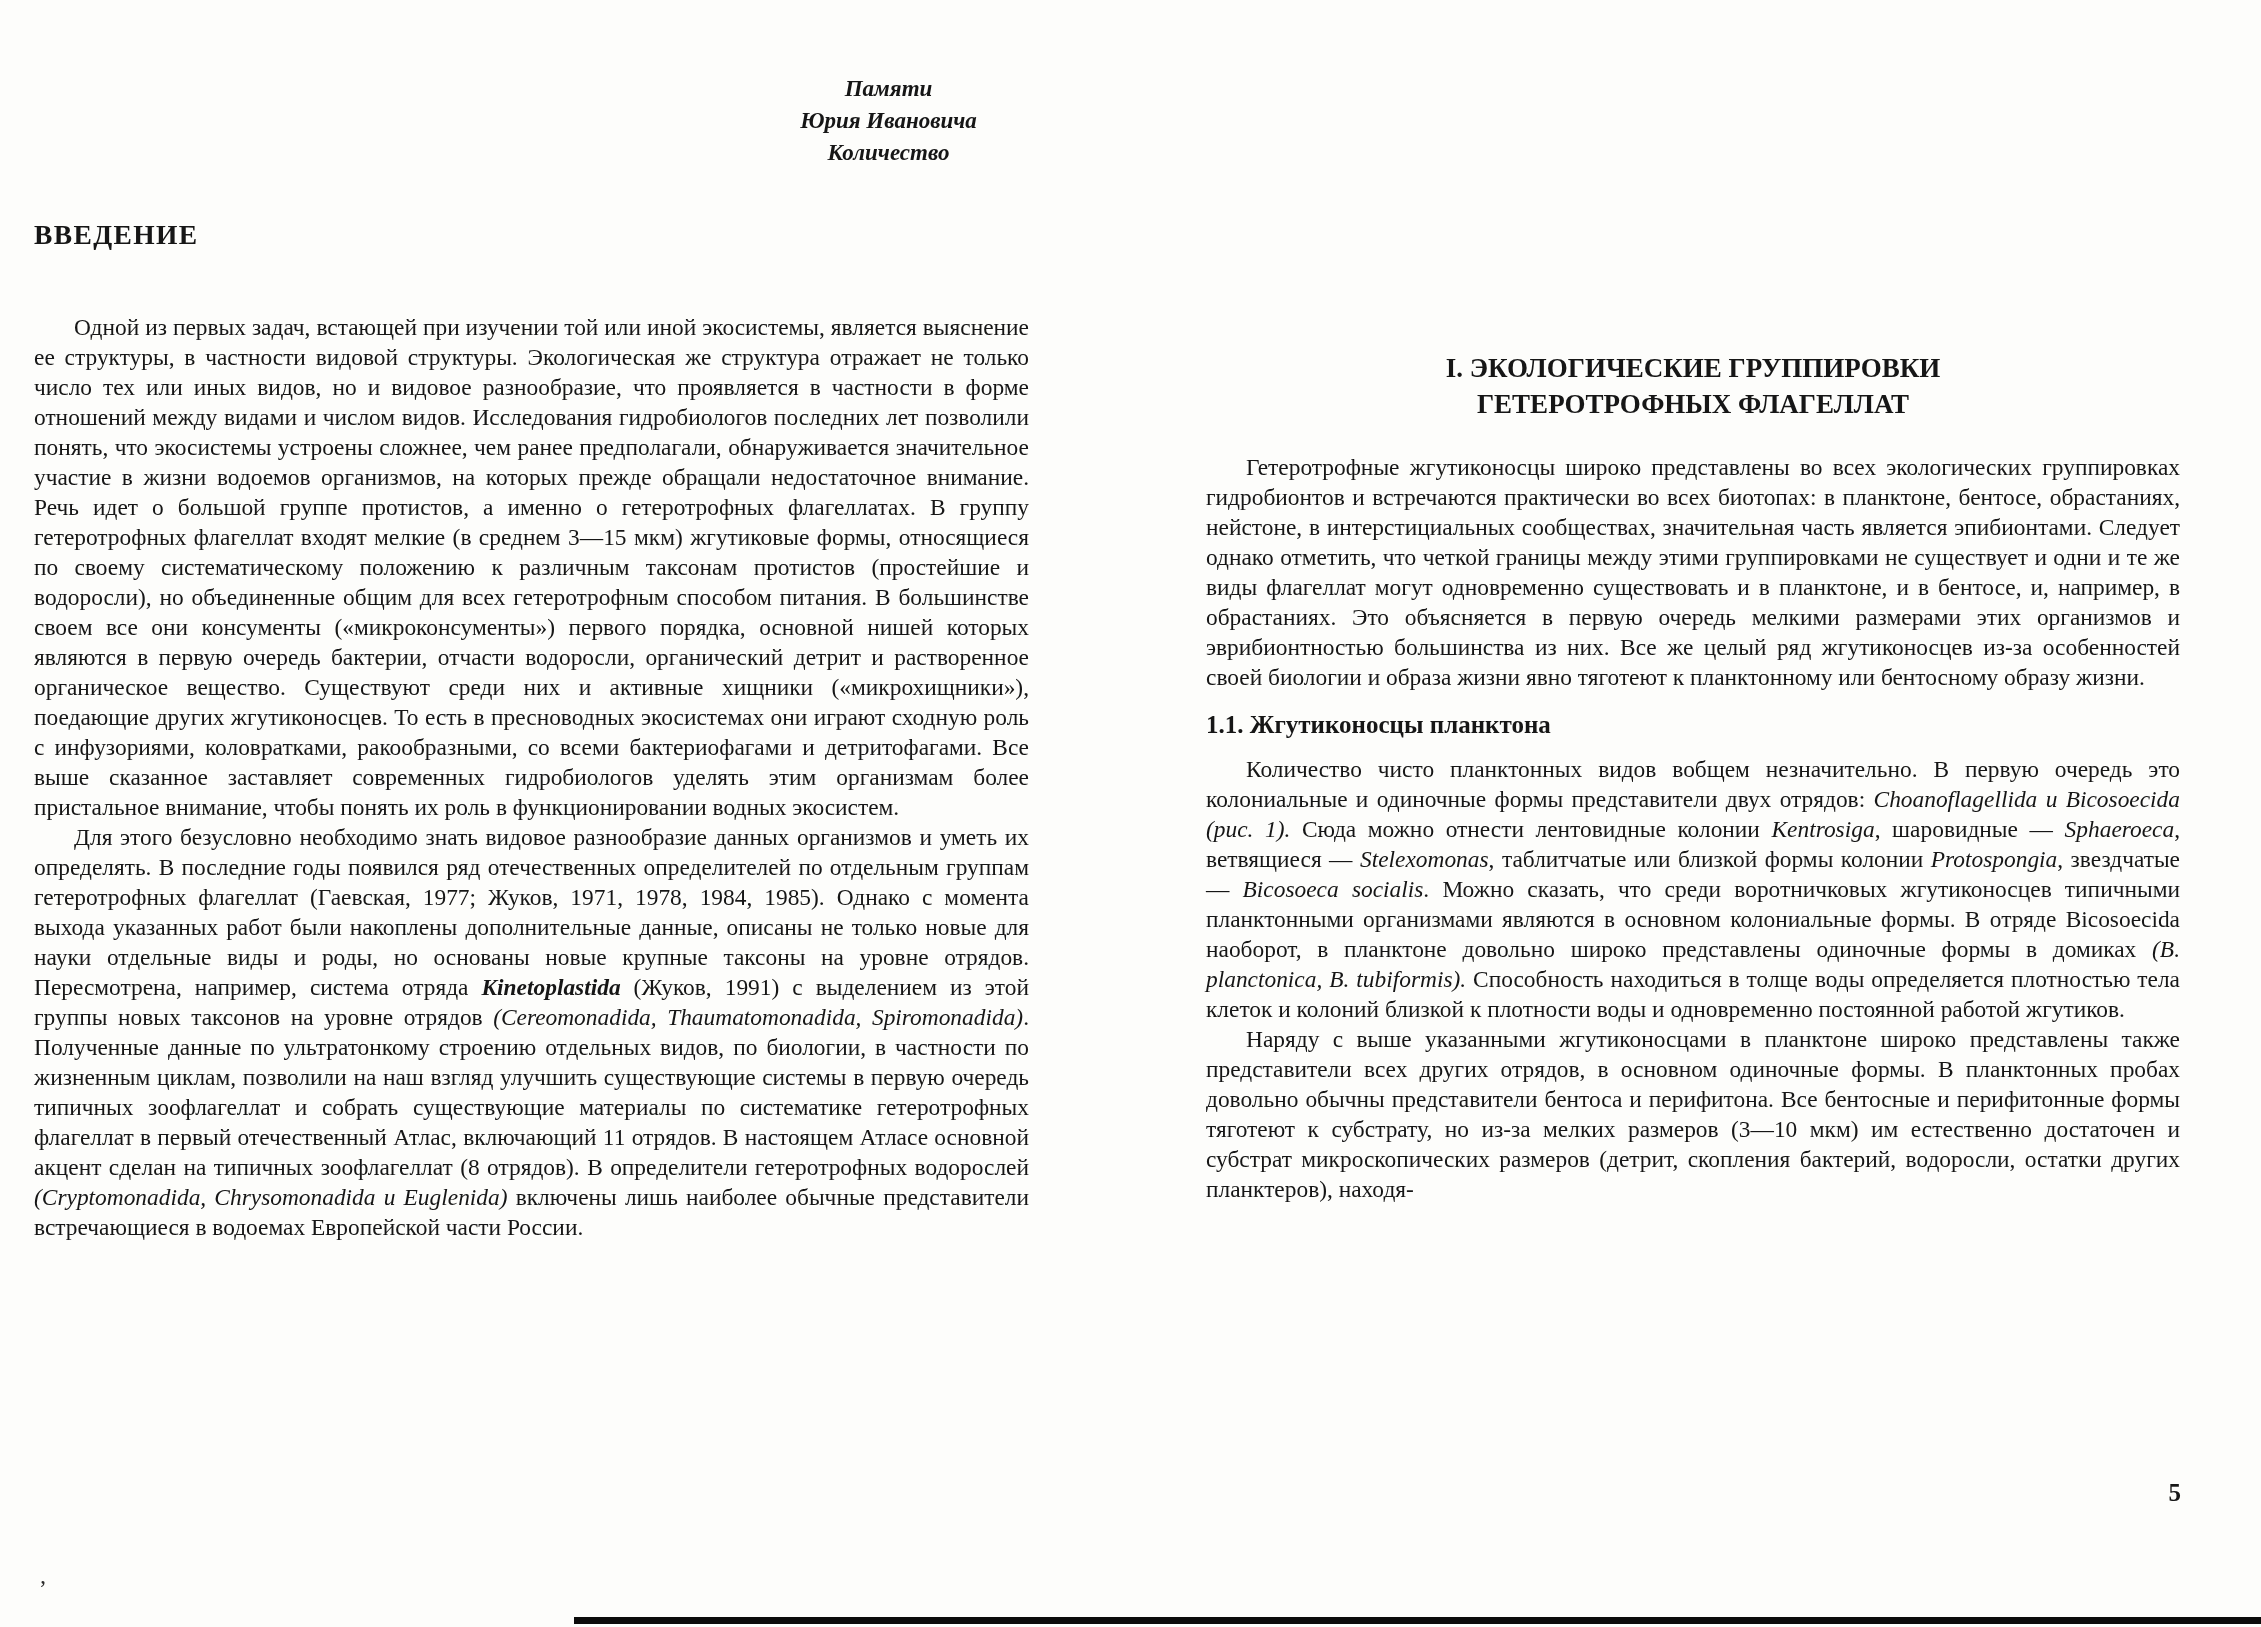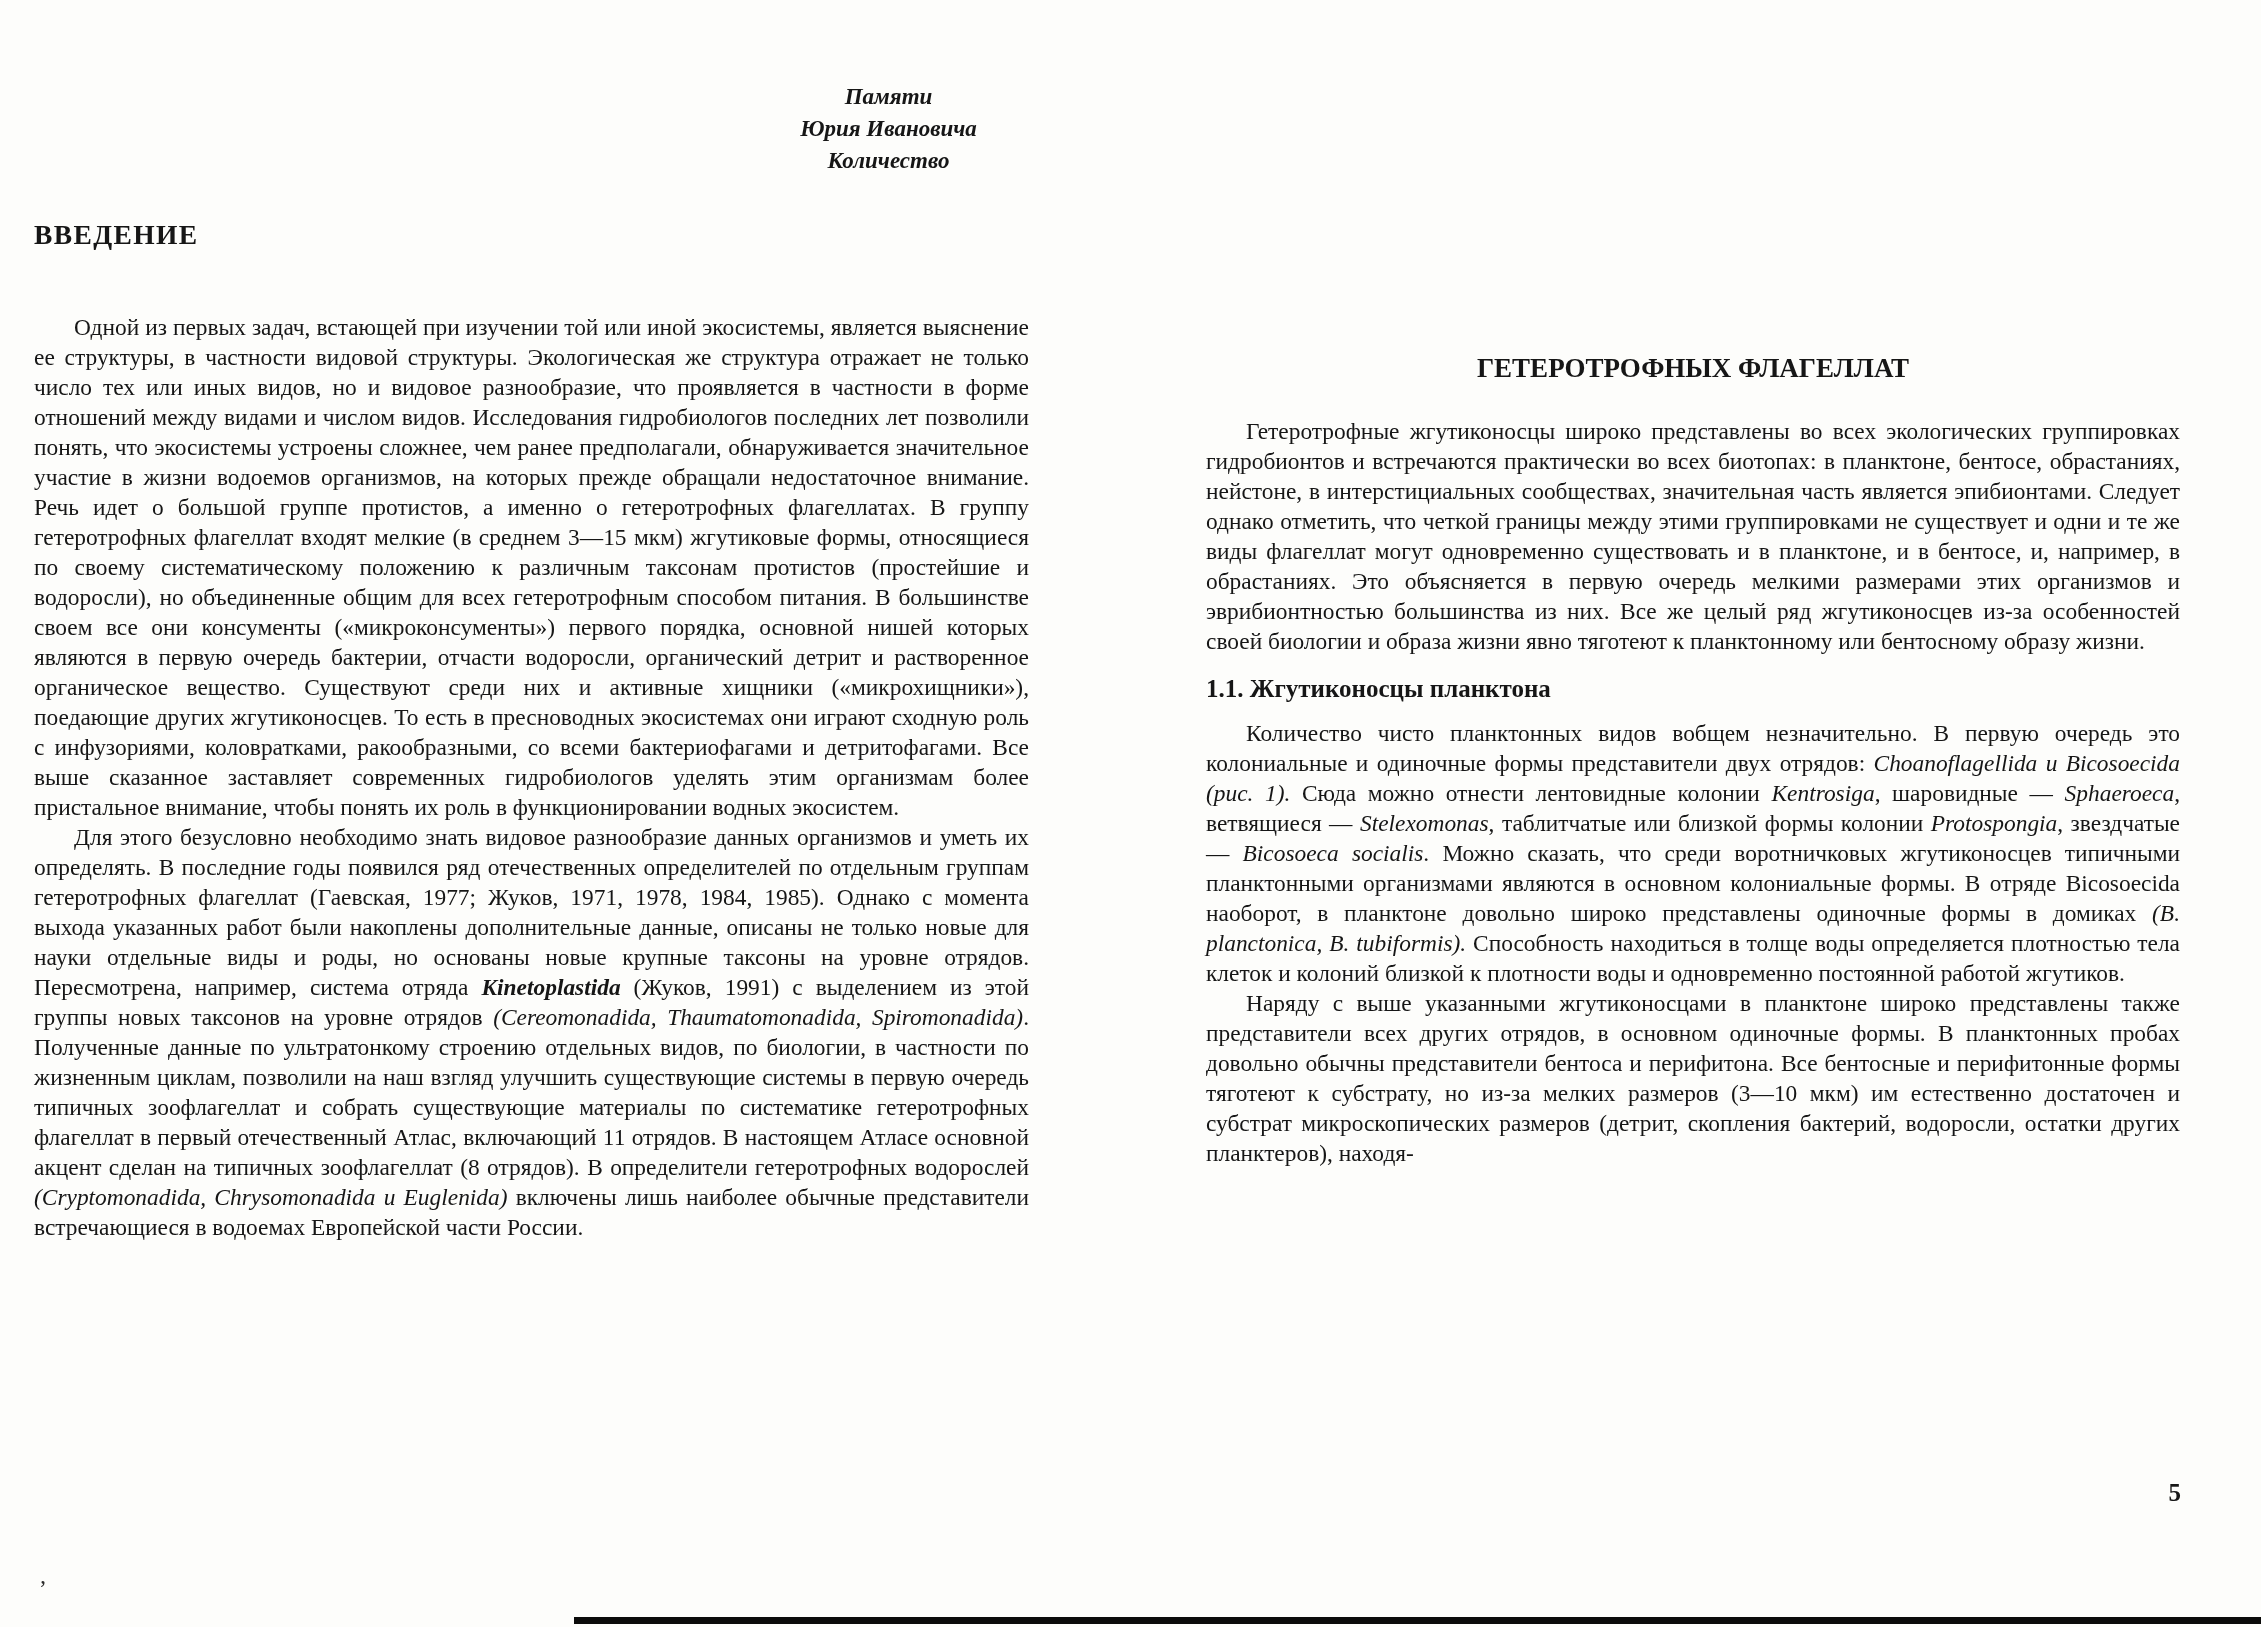--- a/index.html
+++ b/index.html
@@ -8,21 +8,21 @@
     width: 2261px;
     height: 1627px;
     background: #fdfdfb;
     font-family: "Liberation Serif", serif;
     color: #161616;
     overflow: hidden;
   }
   .dedication {
     position: absolute;
     left: 763px;
-    top: 81px;
+    top: 73px;
     width: 251px;
     text-align: center;
     font-style: italic;
     font-weight: bold;
     font-size: 23px;
     line-height: 32px;
   }
   .intro-heading {
     position: absolute;
     left: 34px;
@@ -103,20 +103,21 @@
 
   <h1 class="intro-heading">ВВЕДЕНИЕ</h1>
 
   <div class="left-body body-text">
     <p><span>Одной из первых задач, встающей при изучении той или иной экосистемы, является выяснение ее структуры, в частности видовой структуры. Экологическая же структура отражает не только число тех или иных видов, но и видовое разнообразие, что проявляется в частности в форме отношений между видами и числом видов. Исследования гидробиологов последних лет позволили понять, что экосистемы устроены сложнее, чем ранее предполагали, обнаруживается значительное участие в жизни водоемов организмов, на которых прежде обращали недостаточное внимание. Речь идет о большой группе протистов, а именно о гетеротрофных флагеллатах. В группу гетеротрофных флагеллат входят мелкие (в среднем 3—15 мкм) жгутиковые формы, относящиеся по своему систематическому положению к различным таксонам протистов (простейшие и водоросли), но объединенные общим для всех гетеротрофным способом питания. В большинстве своем все они консументы («микроконсументы») первого порядка, основной нишей которых являются в первую очередь бактерии, отчасти водоросли, органический детрит и растворенное органическое вещество. Существуют среди них и активные хищники («микрохищники»), поедающие других жгутиконосцев. То есть в пресноводных экосистемах они играют сходную роль с инфузориями, коловратками, ракообразными, со всеми бактериофагами и детритофагами. Все выше сказанное заставляет современных гидробиологов уделять этим организмам более пристальное внимание, чтобы понять их роль в функционировании водных экосистем.</span></p>
     <p><span>Для этого безусловно необходимо знать видовое разнообразие данных организмов и уметь их определять. В последние годы появился ряд отечественных определителей по отдельным группам гетеротрофных флагеллат (Гаевская, 1977; Жуков, 1971, 1978, 1984, 1985). Однако с момента выхода указанных работ были накоплены дополнительные данные, описаны не только новые для науки отдельные виды и роды, но основаны новые крупные таксоны на уровне отрядов. Пересмотрена, например, система отряда </span><span style="font-style: italic; font-weight: bold;">Kinetoplastida</span><span> (Жуков, 1991) с выделением из этой группы новых таксонов на уровне отрядов </span><span style="font-style: italic;">(Cereomonadida, Thaumatomonadida, Spiromonadida)</span><span>. Полученные данные по ультратонкому строению отдельных видов, по биологии, в частности по жизненным циклам, позволили на наш взгляд улучшить существующие системы в первую очередь типичных зоофлагеллат и собрать существующие материалы по систематике гетеротрофных флагеллат в первый отечественный Атлас, включающий 11 отрядов. В настоящем Атласе основной акцент сделан на типичных зоофлагеллат (8 отрядов). В определители гетеротрофных водорослей </span><span style="font-style: italic;">(Cryptomonadida, Chrysomonadida и Euglenida)</span><span> включены лишь наиболее обычные представители встречающиеся в водоемах Европейской части России.</span></p>
   </div>
 
   <div class="right-col body-text">
     <div class="chapter-heading">
+      <div>I. ЭКОЛОГИЧЕСКИЕ ГРУППИРОВКИ</div>
       <div>ГЕТЕРОТРОФНЫХ ФЛАГЕЛЛАТ</div>
     </div>
     <p><span>Гетеротрофные жгутиконосцы широко представлены во всех экологических группировках гидробионтов и встречаются практически во всех биотопах: в планктоне, бентосе, обрастаниях, нейстоне, в интерстициальных сообществах, значительная часть является эпибионтами. Следует однако отметить, что четкой границы между этими группировками не существует и одни и те же виды флагеллат могут одновременно существовать и в планктоне, и в бентосе, и, например, в обрастаниях. Это объясняется в первую очередь мелкими размерами этих организмов и эврибионтностью большинства из них. Все же целый ряд жгутиконосцев из-за особенностей своей биологии и образа жизни явно тяготеют к планктонному или бентосному образу жизни.</span></p>
     <h2 class="section-heading">1.1. Жгутиконосцы планктона</h2>
     <p><span>Количество чисто планктонных видов вобщем незначительно. В первую очередь это колониальные и одиночные формы представители двух отрядов: </span><span style="font-style: italic;">Choanoflagellida и Bicosoecida (рис. 1).</span><span> Сюда можно отнести лентовидные колонии </span><span style="font-style: italic;">Kentrosiga</span><span>, шаровидные — </span><span style="font-style: italic;">Sphaeroeca</span><span>, ветвящиеся — </span><span style="font-style: italic;">Stelexomonas</span><span>, таблитчатые или близкой формы колонии </span><span style="font-style: italic;">Protospongia</span><span>, звездчатые — </span><span style="font-style: italic;">Bicosoeca socialis</span><span>. Можно сказать, что среди воротничковых жгутиконосцев типичными планктонными организмами являются в основном колониальные формы. В отряде Bicosoecida наоборот, в планктоне довольно широко представлены одиночные формы в домиках </span><span style="font-style: italic;">(B. planctonica, B. tubiformis).</span><span> Способность находиться в толще воды определяется плотностью тела клеток и колоний близкой к плотности воды и одновременно постоянной работой жгутиков.</span></p>
     <p><span>Наряду с выше указанными жгутиконосцами в планктоне широко представлены также представители всех других отрядов, в основном одиночные формы. В планктонных пробах довольно обычны представители бентоса и перифитона. Все бентосные и перифитонные формы тяготеют к субстрату, но из-за мелких размеров (3—10 мкм) им естественно достаточен и субстрат микроскопических размеров (детрит, скопления бактерий, водоросли, остатки других планктеров), находя-</span></p>
   </div>
 
   <div class="page-number">5</div>
 

